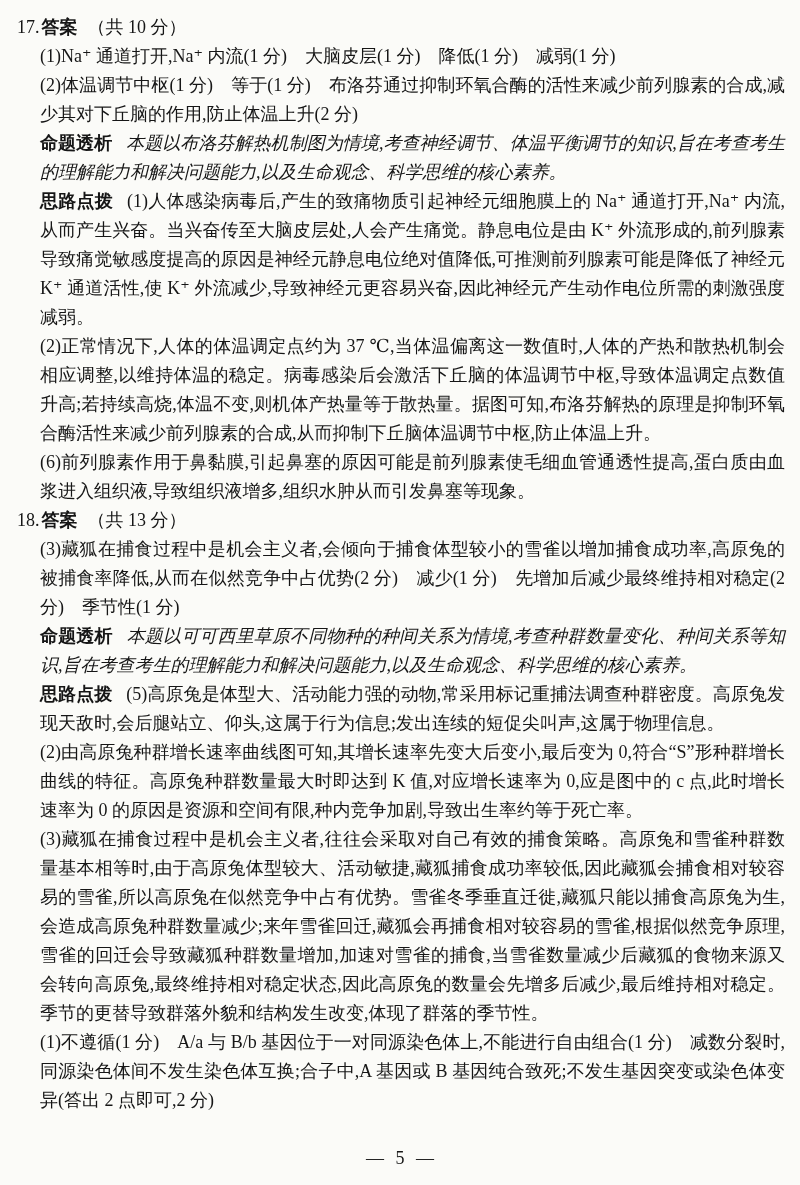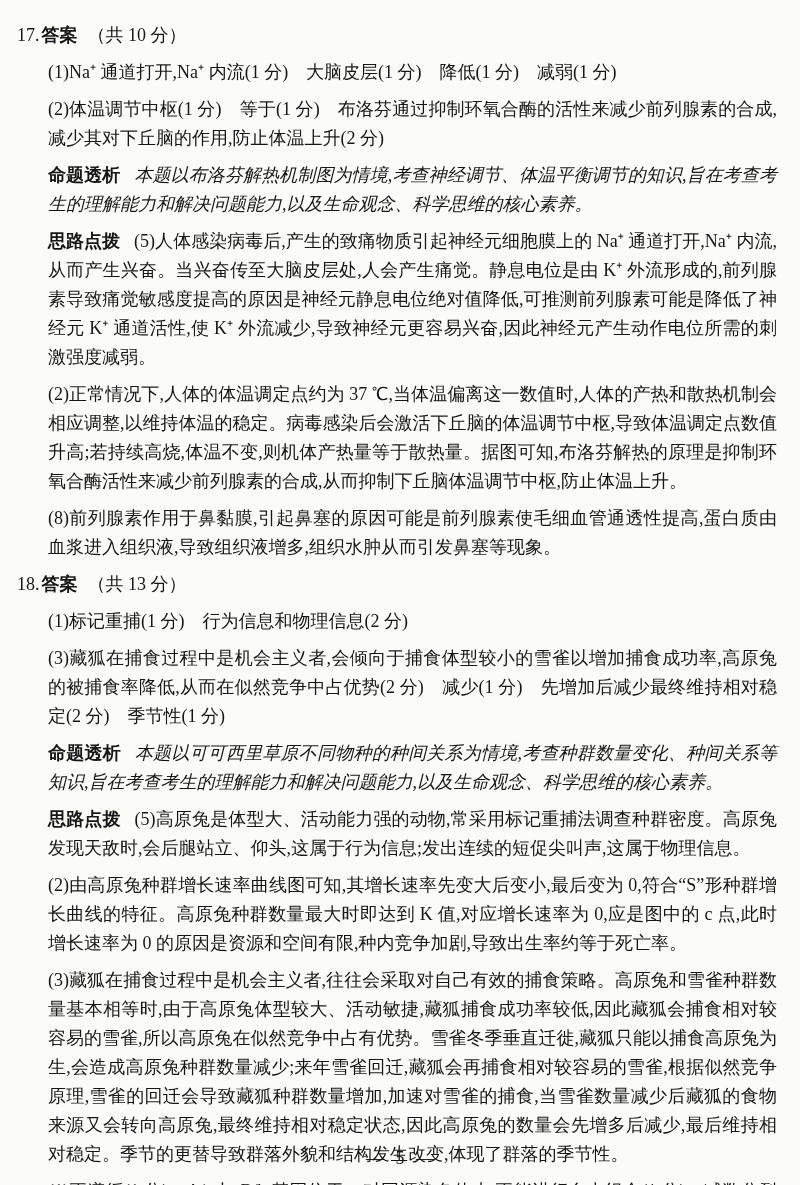--- a/index.html
+++ b/index.html
@@ -11,21 +11,21 @@
     color: #161616;
     font-family: "Liberation Serif", "DejaVu Serif", serif;
     font-size: 18px;
     line-height: 29px;
     position: relative;
     overflow: hidden;
   }
   .page {
     padding: 13px 15px 0 40px;
   }
-  p { margin: 8px; text-align: justify; font-family: Liberation Serif, serif; }
+  p { margin: 0; text-align: justify; }
   .q-header {
     margin-left: -23px;
     text-align: left;
   }
   .q-label { font-weight: 700; margin-left: 2px; }
   .q-score { margin-left: 10px; }
   .lbl {
     font-weight: 700;
     margin-right: 14px;
     font-style: normal;
@@ -42,28 +42,27 @@
 </head>
 <body>
 
 <div class="page">
 
   <section>
     <p class="q-header"><span>17.</span><span class="q-label">答案</span><span class="q-score">（共 10 分）</span></p>
     <p>(1)Na⁺ 通道打开,Na⁺ 内流(1 分)　大脑皮层(1 分)　降低(1 分)　减弱(1 分)</p>
     <p>(2)体温调节中枢(1 分)　等于(1 分)　布洛芬通过抑制环氧合酶的活性来减少前列腺素的合成,减少其对下丘脑的作用,防止体温上升(2 分)</p>
     <p><span class="lbl">命题透析</span><span class="kaiti">本题以布洛芬解热机制图为情境,考查神经调节、体温平衡调节的知识,旨在考查考生的理解能力和解决问题能力,以及生命观念、科学思维的核心素养。</span></p>
-    <p><span class="lbl">思路点拨</span><span>(5)人体感染病毒后,产生的致痛物质引起神经元细胞膜上的 Na⁺ 通道打开,Na⁺ 内流,从而产生兴奋。当兴奋传至大脑皮层处,人会产生痛觉。静息电位是由 K⁺ 外流形成的,前列腺素导致痛觉敏感度提高的原因是神经元静息电位绝对值降低,可推测前列腺素可能是降低了神经元 K⁺ 通道活性,使 K⁺ 外流减少,导致神经元更容易兴奋,因此神经元产生动作电位所需的刺激强度减弱。</span></p>
+    <p><span class="lbl">思路点拨</span><span>(1)人体感染病毒后,产生的致痛物质引起神经元细胞膜上的 Na⁺ 通道打开,Na⁺ 内流,从而产生兴奋。当兴奋传至大脑皮层处,人会产生痛觉。静息电位是由 K⁺ 外流形成的,前列腺素导致痛觉敏感度提高的原因是神经元静息电位绝对值降低,可推测前列腺素可能是降低了神经元 K⁺ 通道活性,使 K⁺ 外流减少,导致神经元更容易兴奋,因此神经元产生动作电位所需的刺激强度减弱。</span></p>
     <p>(2)正常情况下,人体的体温调定点约为 37 ℃,当体温偏离这一数值时,人体的产热和散热机制会相应调整,以维持体温的稳定。病毒感染后会激活下丘脑的体温调节中枢,导致体温调定点数值升高;若持续高烧,体温不变,则机体产热量等于散热量。据图可知,布洛芬解热的原理是抑制环氧合酶活性来减少前列腺素的合成,从而抑制下丘脑体温调节中枢,防止体温上升。</p>
-    <p>(8)前列腺素作用于鼻黏膜,引起鼻塞的原因可能是前列腺素使毛细血管通透性提高,蛋白质由血浆进入组织液,导致组织液增多,组织水肿从而引发鼻塞等现象。</p>
+    <p>(6)前列腺素作用于鼻黏膜,引起鼻塞的原因可能是前列腺素使毛细血管通透性提高,蛋白质由血浆进入组织液,导致组织液增多,组织水肿从而引发鼻塞等现象。</p>
   </section>
 
   <section>
     <p class="q-header"><span>18.</span><span class="q-label">答案</span><span class="q-score">（共 13 分）</span></p>
-    <p>(1)标记重捕(1 分)　行为信息和物理信息(2 分)</p>
     <p>(3)藏狐在捕食过程中是机会主义者,会倾向于捕食体型较小的雪雀以增加捕食成功率,高原兔的被捕食率降低,从而在似然竞争中占优势(2 分)　减少(1 分)　先增加后减少最终维持相对稳定(2 分)　季节性(1 分)</p>
     <p><span class="lbl">命题透析</span><span class="kaiti">本题以可可西里草原不同物种的种间关系为情境,考查种群数量变化、种间关系等知识,旨在考查考生的理解能力和解决问题能力,以及生命观念、科学思维的核心素养。</span></p>
     <p><span class="lbl">思路点拨</span><span>(5)高原兔是体型大、活动能力强的动物,常采用标记重捕法调查种群密度。高原兔发现天敌时,会后腿站立、仰头,这属于行为信息;发出连续的短促尖叫声,这属于物理信息。</span></p>
     <p>(2)由高原兔种群增长速率曲线图可知,其增长速率先变大后变小,最后变为 0,符合“S”形种群增长曲线的特征。高原兔种群数量最大时即达到 K 值,对应增长速率为 0,应是图中的 c 点,此时增长速率为 0 的原因是资源和空间有限,种内竞争加剧,导致出生率约等于死亡率。</p>
     <p>(3)藏狐在捕食过程中是机会主义者,往往会采取对自己有效的捕食策略。高原兔和雪雀种群数量基本相等时,由于高原兔体型较大、活动敏捷,藏狐捕食成功率较低,因此藏狐会捕食相对较容易的雪雀,所以高原兔在似然竞争中占有优势。雪雀冬季垂直迁徙,藏狐只能以捕食高原兔为生,会造成高原兔种群数量减少;来年雪雀回迁,藏狐会再捕食相对较容易的雪雀,根据似然竞争原理,雪雀的回迁会导致藏狐种群数量增加,加速对雪雀的捕食,当雪雀数量减少后藏狐的食物来源又会转向高原兔,最终维持相对稳定状态,因此高原兔的数量会先增多后减少,最后维持相对稳定。季节的更替导致群落外貌和结构发生改变,体现了群落的季节性。</p>
   </section>
 
   <section>
     <p>(1)不遵循(1 分)　A/a 与 B/b 基因位于一对同源染色体上,不能进行自由组合(1 分)　减数分裂时,同源染色体间不发生染色体互换;合子中,A 基因或 B 基因纯合致死;不发生基因突变或染色体变异(答出 2 点即可,2 分)</p>
 

